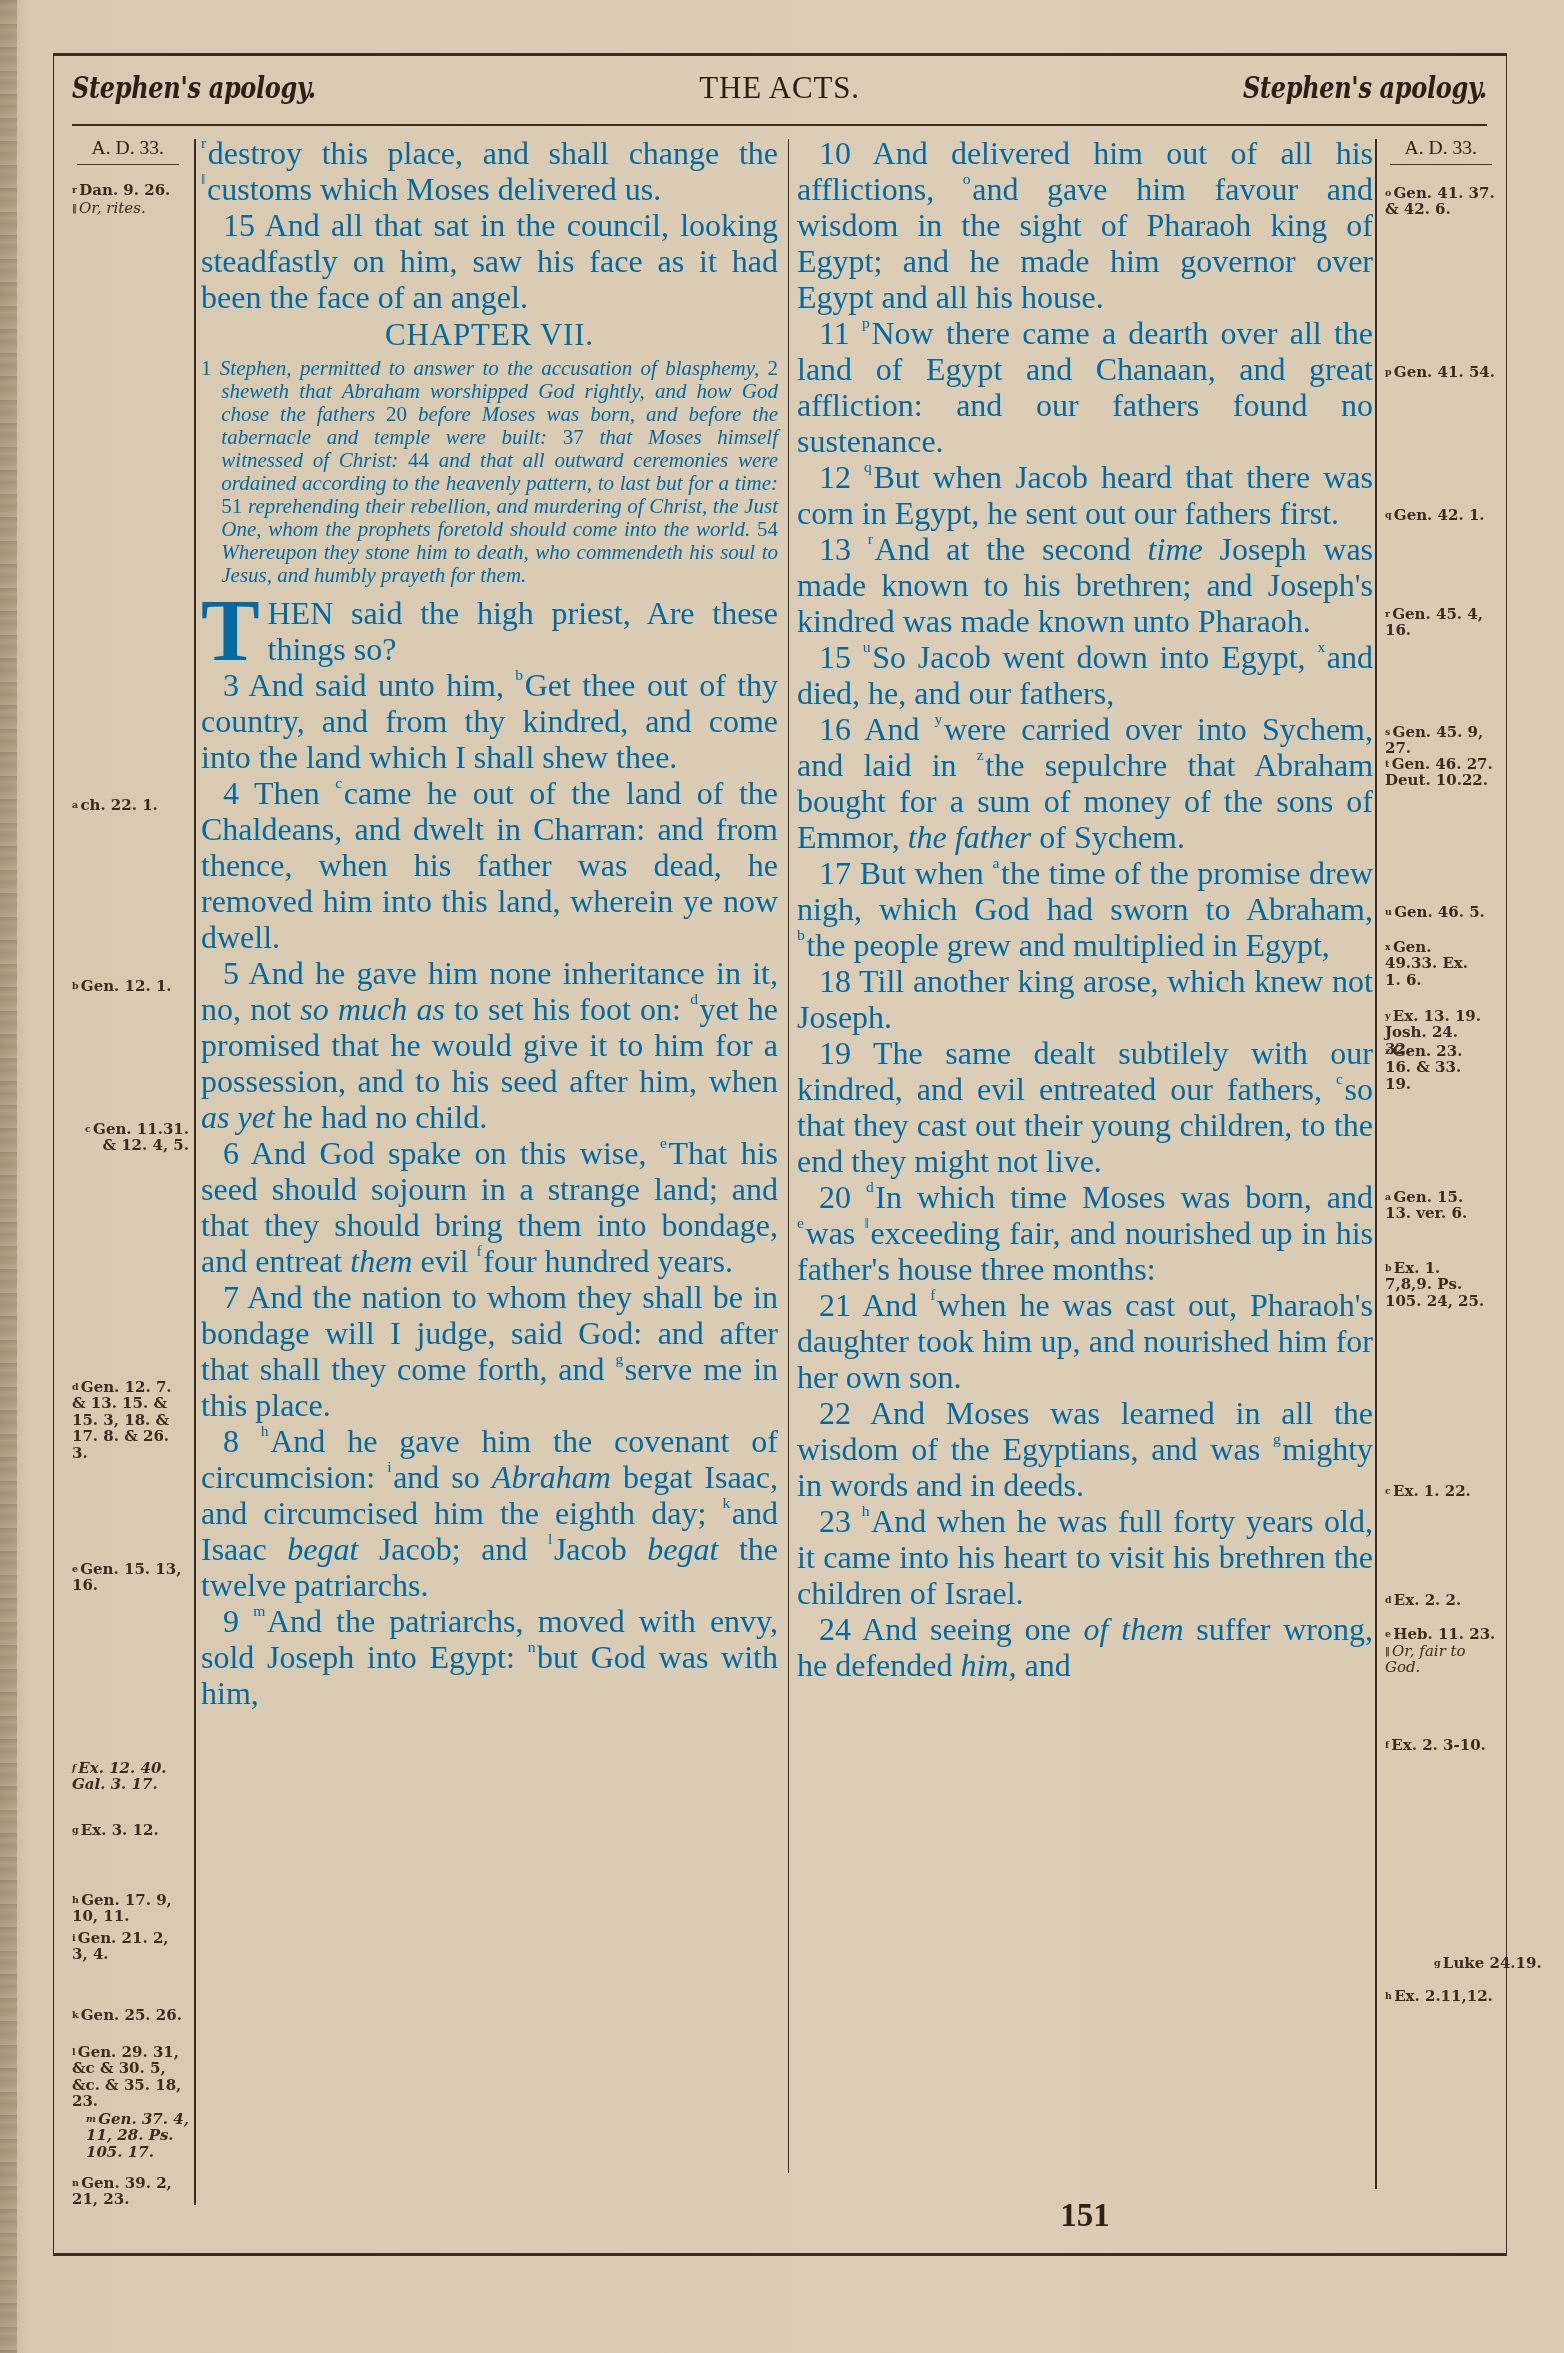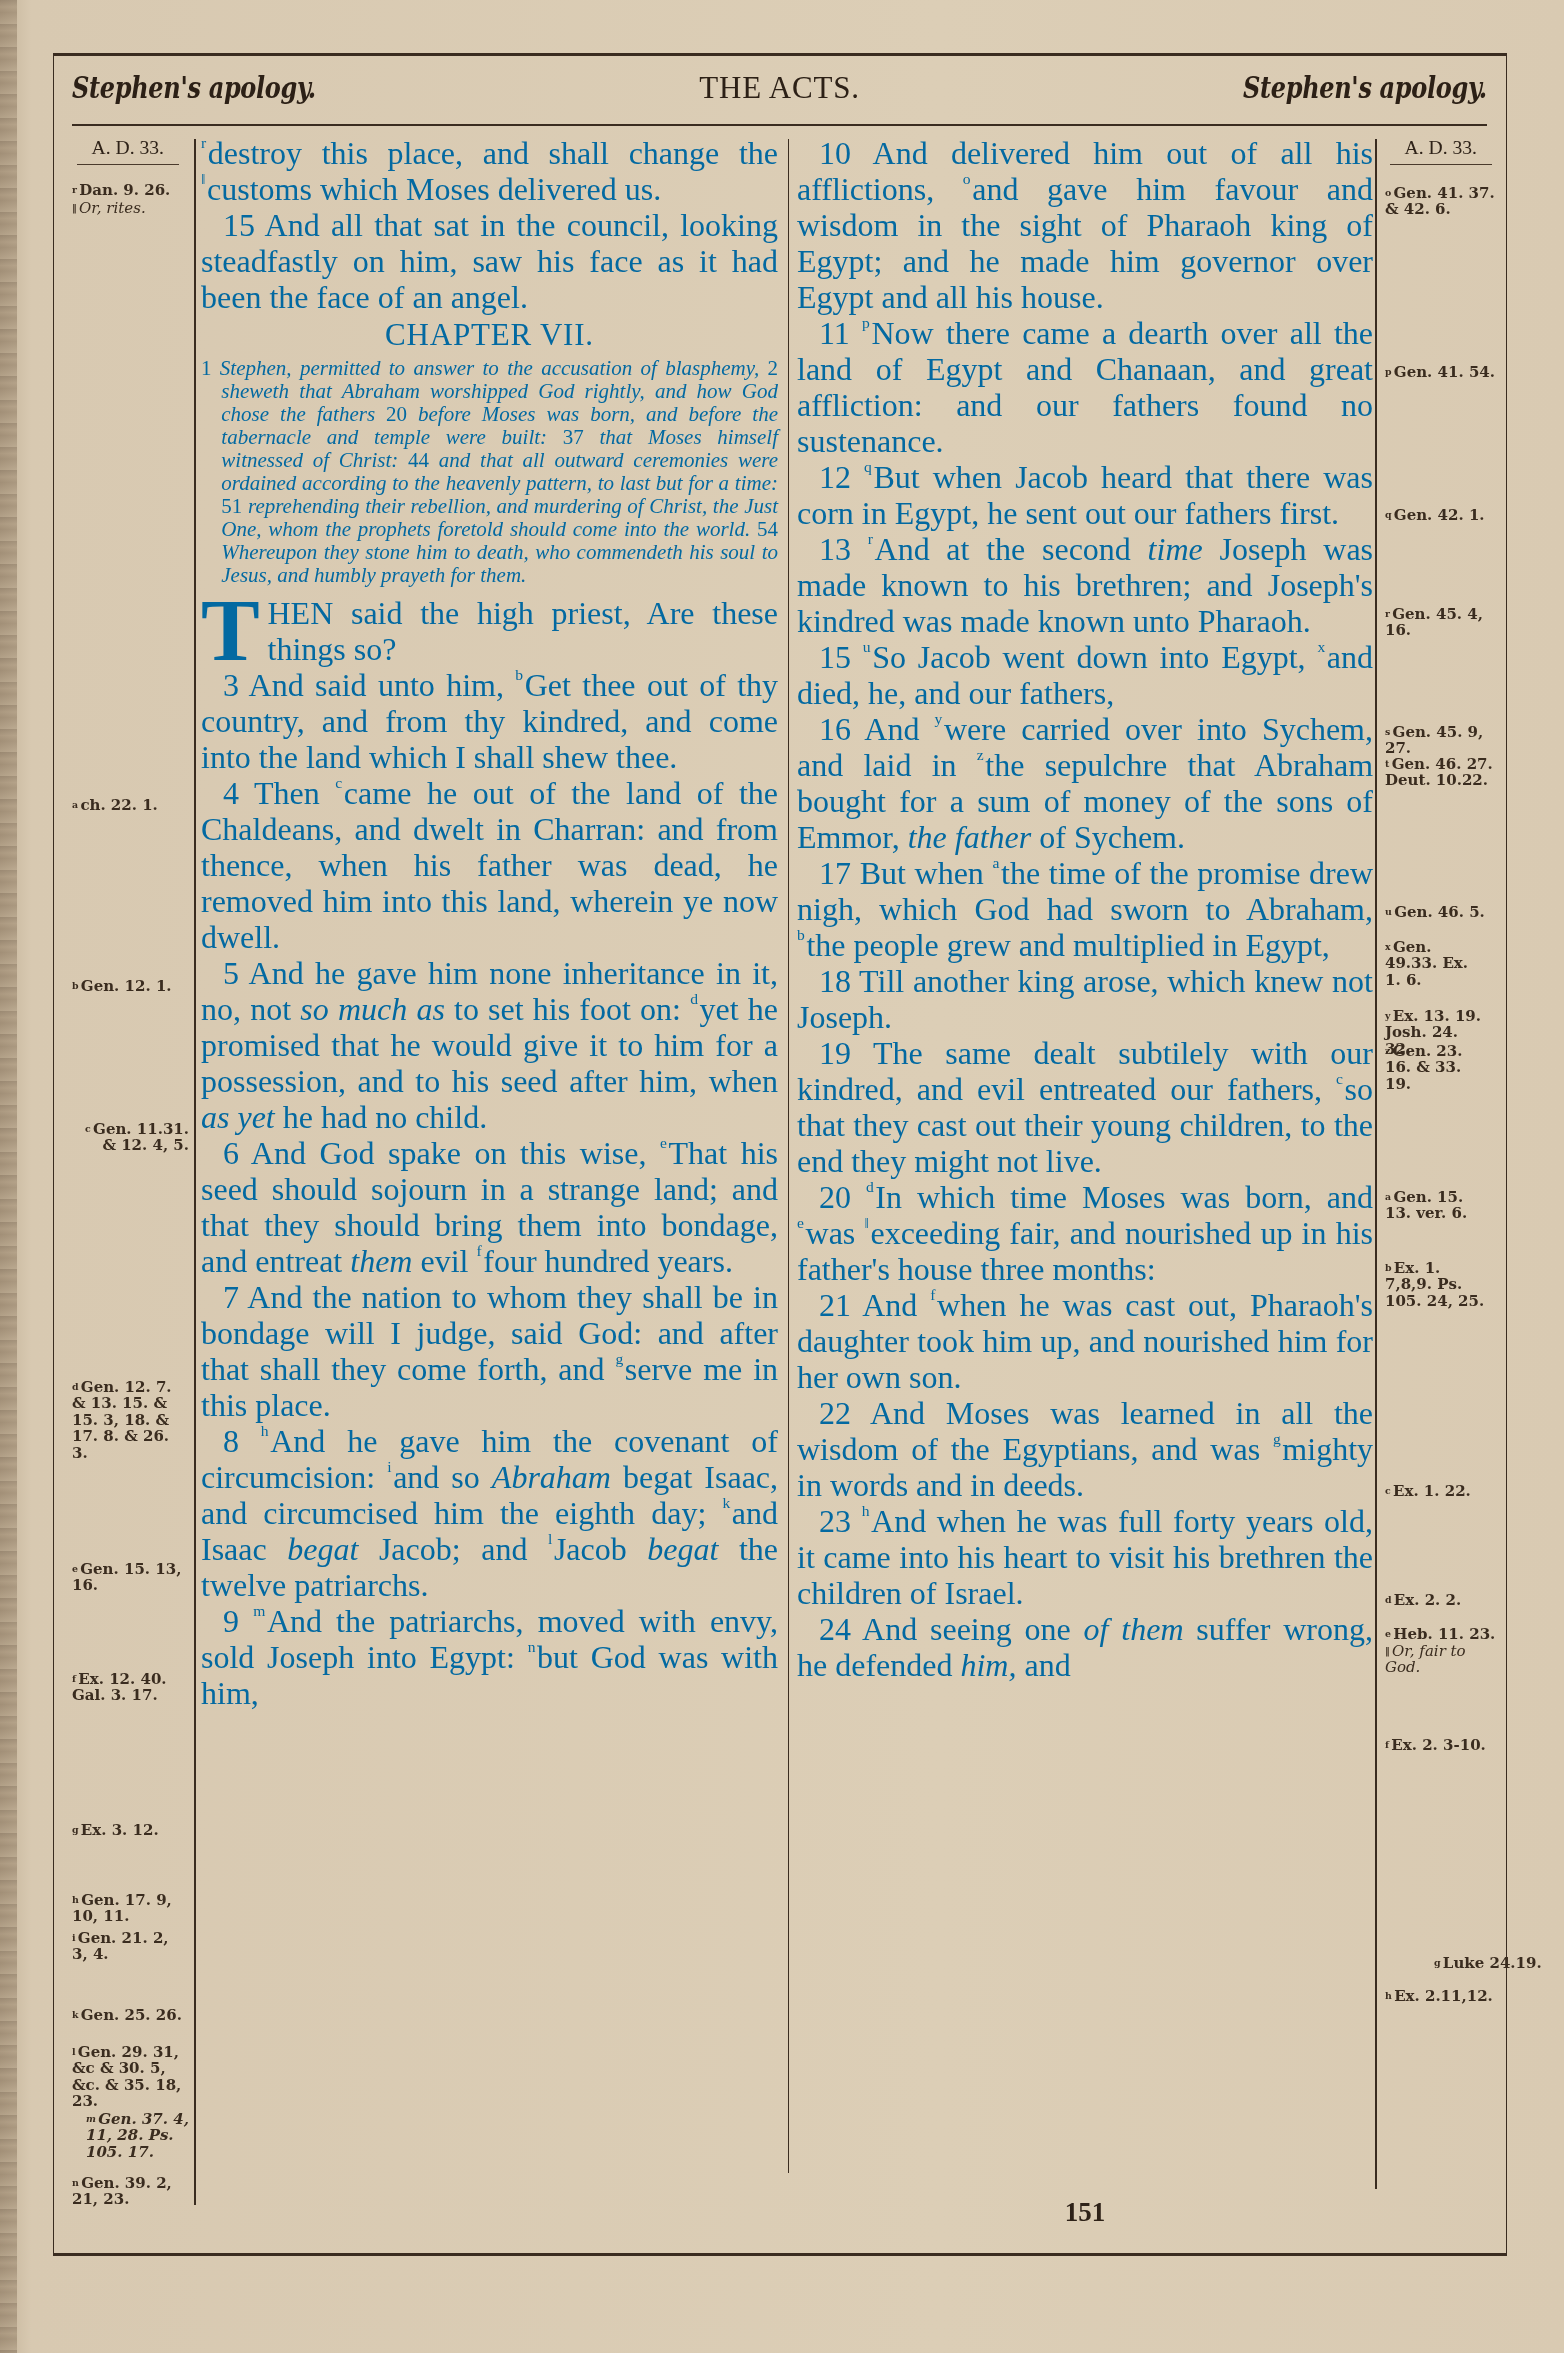--- a/index.html
+++ b/index.html
@@ -76,21 +76,21 @@
     padding-left:20.3px; text-indent:-20.3px; margin-bottom:7.8px;
   }
   .summary .num { font-style:normal; }
   .dropcap-wrap { position:relative; }
   .dropcap {
     float:left; font-size:88px; line-height:66px; margin:3.1px 7.8px -3.1px 0;
     font-weight:bold; height:72px;
   }
   .page-number {
     position:absolute; left:797px; width:576px; top:2197px; text-align:center;
-    font-size:27px; font-weight:bold;
+    font-size:33px; font-weight:bold;
   }
 </style>
 </head>
 <body>
 
 <div class="binding"></div>
 <div class="frame"></div>
 
 <div class="header">
   <span class="hdr-left">Stephen's apology.</span>
@@ -106,21 +106,21 @@
 <div class="margin left">
   <div class="ad">A. D. 33.</div>
 </div>
 <div class="mnote" style="left:72px; top:182px;"><span class="sup">r</span><span>Dan. 9. 26.</span></div>
 <div class="mnote" style="left:72px; top:200px;"><span class="sup">‖</span><i>Or, rites.</i></div>
 <div class="mnote" style="left:72px; top:797px;"><span class="sup">a</span><span>ch. 22. 1.</span></div>
 <div class="mnote" style="left:72px; top:978px;"><span class="sup">b</span><span>Gen. 12. 1.</span></div>
 <div class="mnote" style="left:72px; top:1121px; width:117px;text-align:right;"><span class="sup">c</span><span>Gen. 11.31. &amp; 12. 4, 5.</span></div>
 <div class="mnote" style="left:72px; top:1379px; width:113px;"><span class="sup">d</span><span>Gen. 12. 7. &amp; 13. 15. &amp; 15. 3, 18. &amp; 17. 8. &amp; 26. 3.</span></div>
 <div class="mnote" style="left:72px; top:1561px; width:117px;"><span class="sup">e</span><span>Gen. 15. 13, 16.</span></div>
-<div class="mnote" style="left:72px; top:1671px; width:102px;"><span class="sup">f</span><span>Ex. 12. 40. Gal. 3. 17.</span></div>
+<div class="mnote" style="left:72px; top:1760px; width:102px;font-style:italic;"><span class="sup">f</span><span>Ex. 12. 40. Gal. 3. 17.</span></div>
 <div class="mnote" style="left:72px; top:1822px;"><span class="sup">g</span><span>Ex. 3. 12.</span></div>
 <div class="mnote" style="left:72px; top:1892px; width:110px;"><span class="sup">h</span><span>Gen. 17. 9, 10, 11.</span></div>
 <div class="mnote" style="left:72px; top:1930px; width:110px;"><span class="sup">i</span><span>Gen. 21. 2, 3, 4.</span></div>
 <div class="mnote" style="left:72px; top:2007px;"><span class="sup">k</span><span>Gen. 25. 26.</span></div>
 <div class="mnote" style="left:72px; top:2044px; width:113px;"><span class="sup">l</span><span>Gen. 29. 31, &amp;c &amp; 30. 5, &amp;c. &amp; 35. 18, 23.</span></div>
 <div class="mnote" style="left:86px; top:2111px; width:110px;font-style:italic;"><span class="sup">m</span><span>Gen. 37. 4, 11, 28. Ps. 105. 17.</span></div>
 <div class="mnote" style="left:72px; top:2175px; width:110px;"><span class="sup">n</span><span>Gen. 39. 2, 21, 23.</span></div>
 
 <div class="margin right">
   <div class="ad">A. D. 33.</div>

